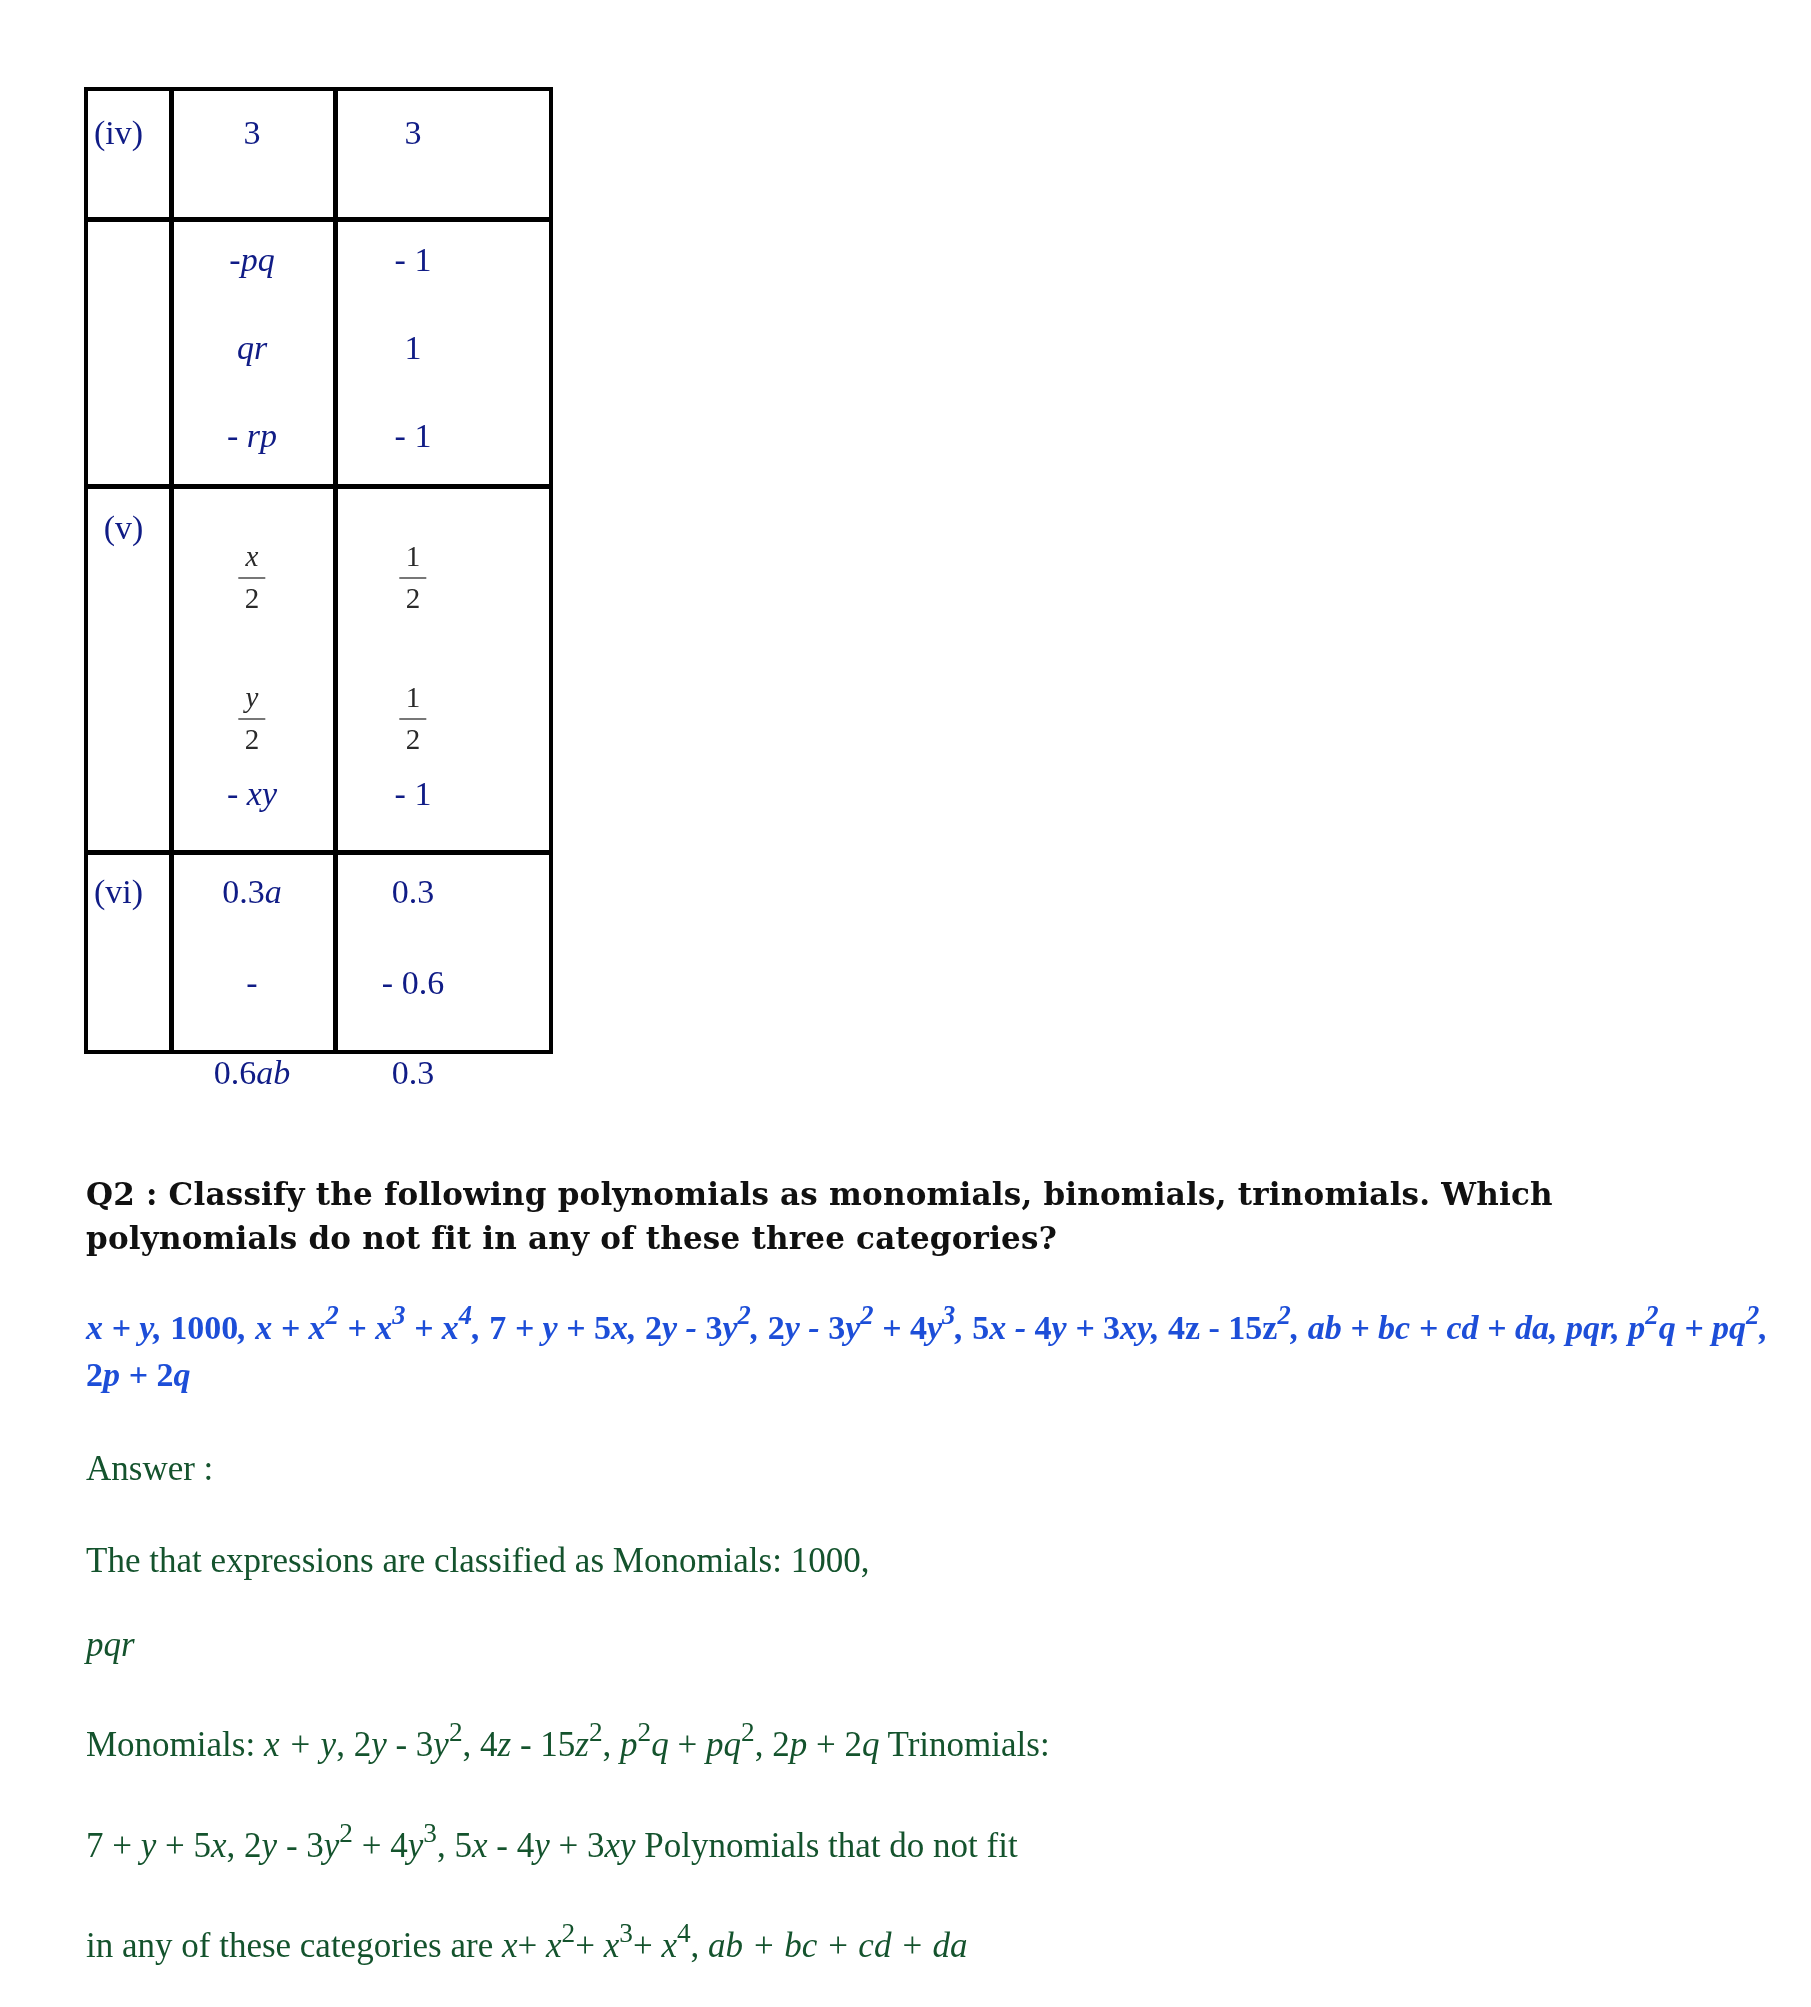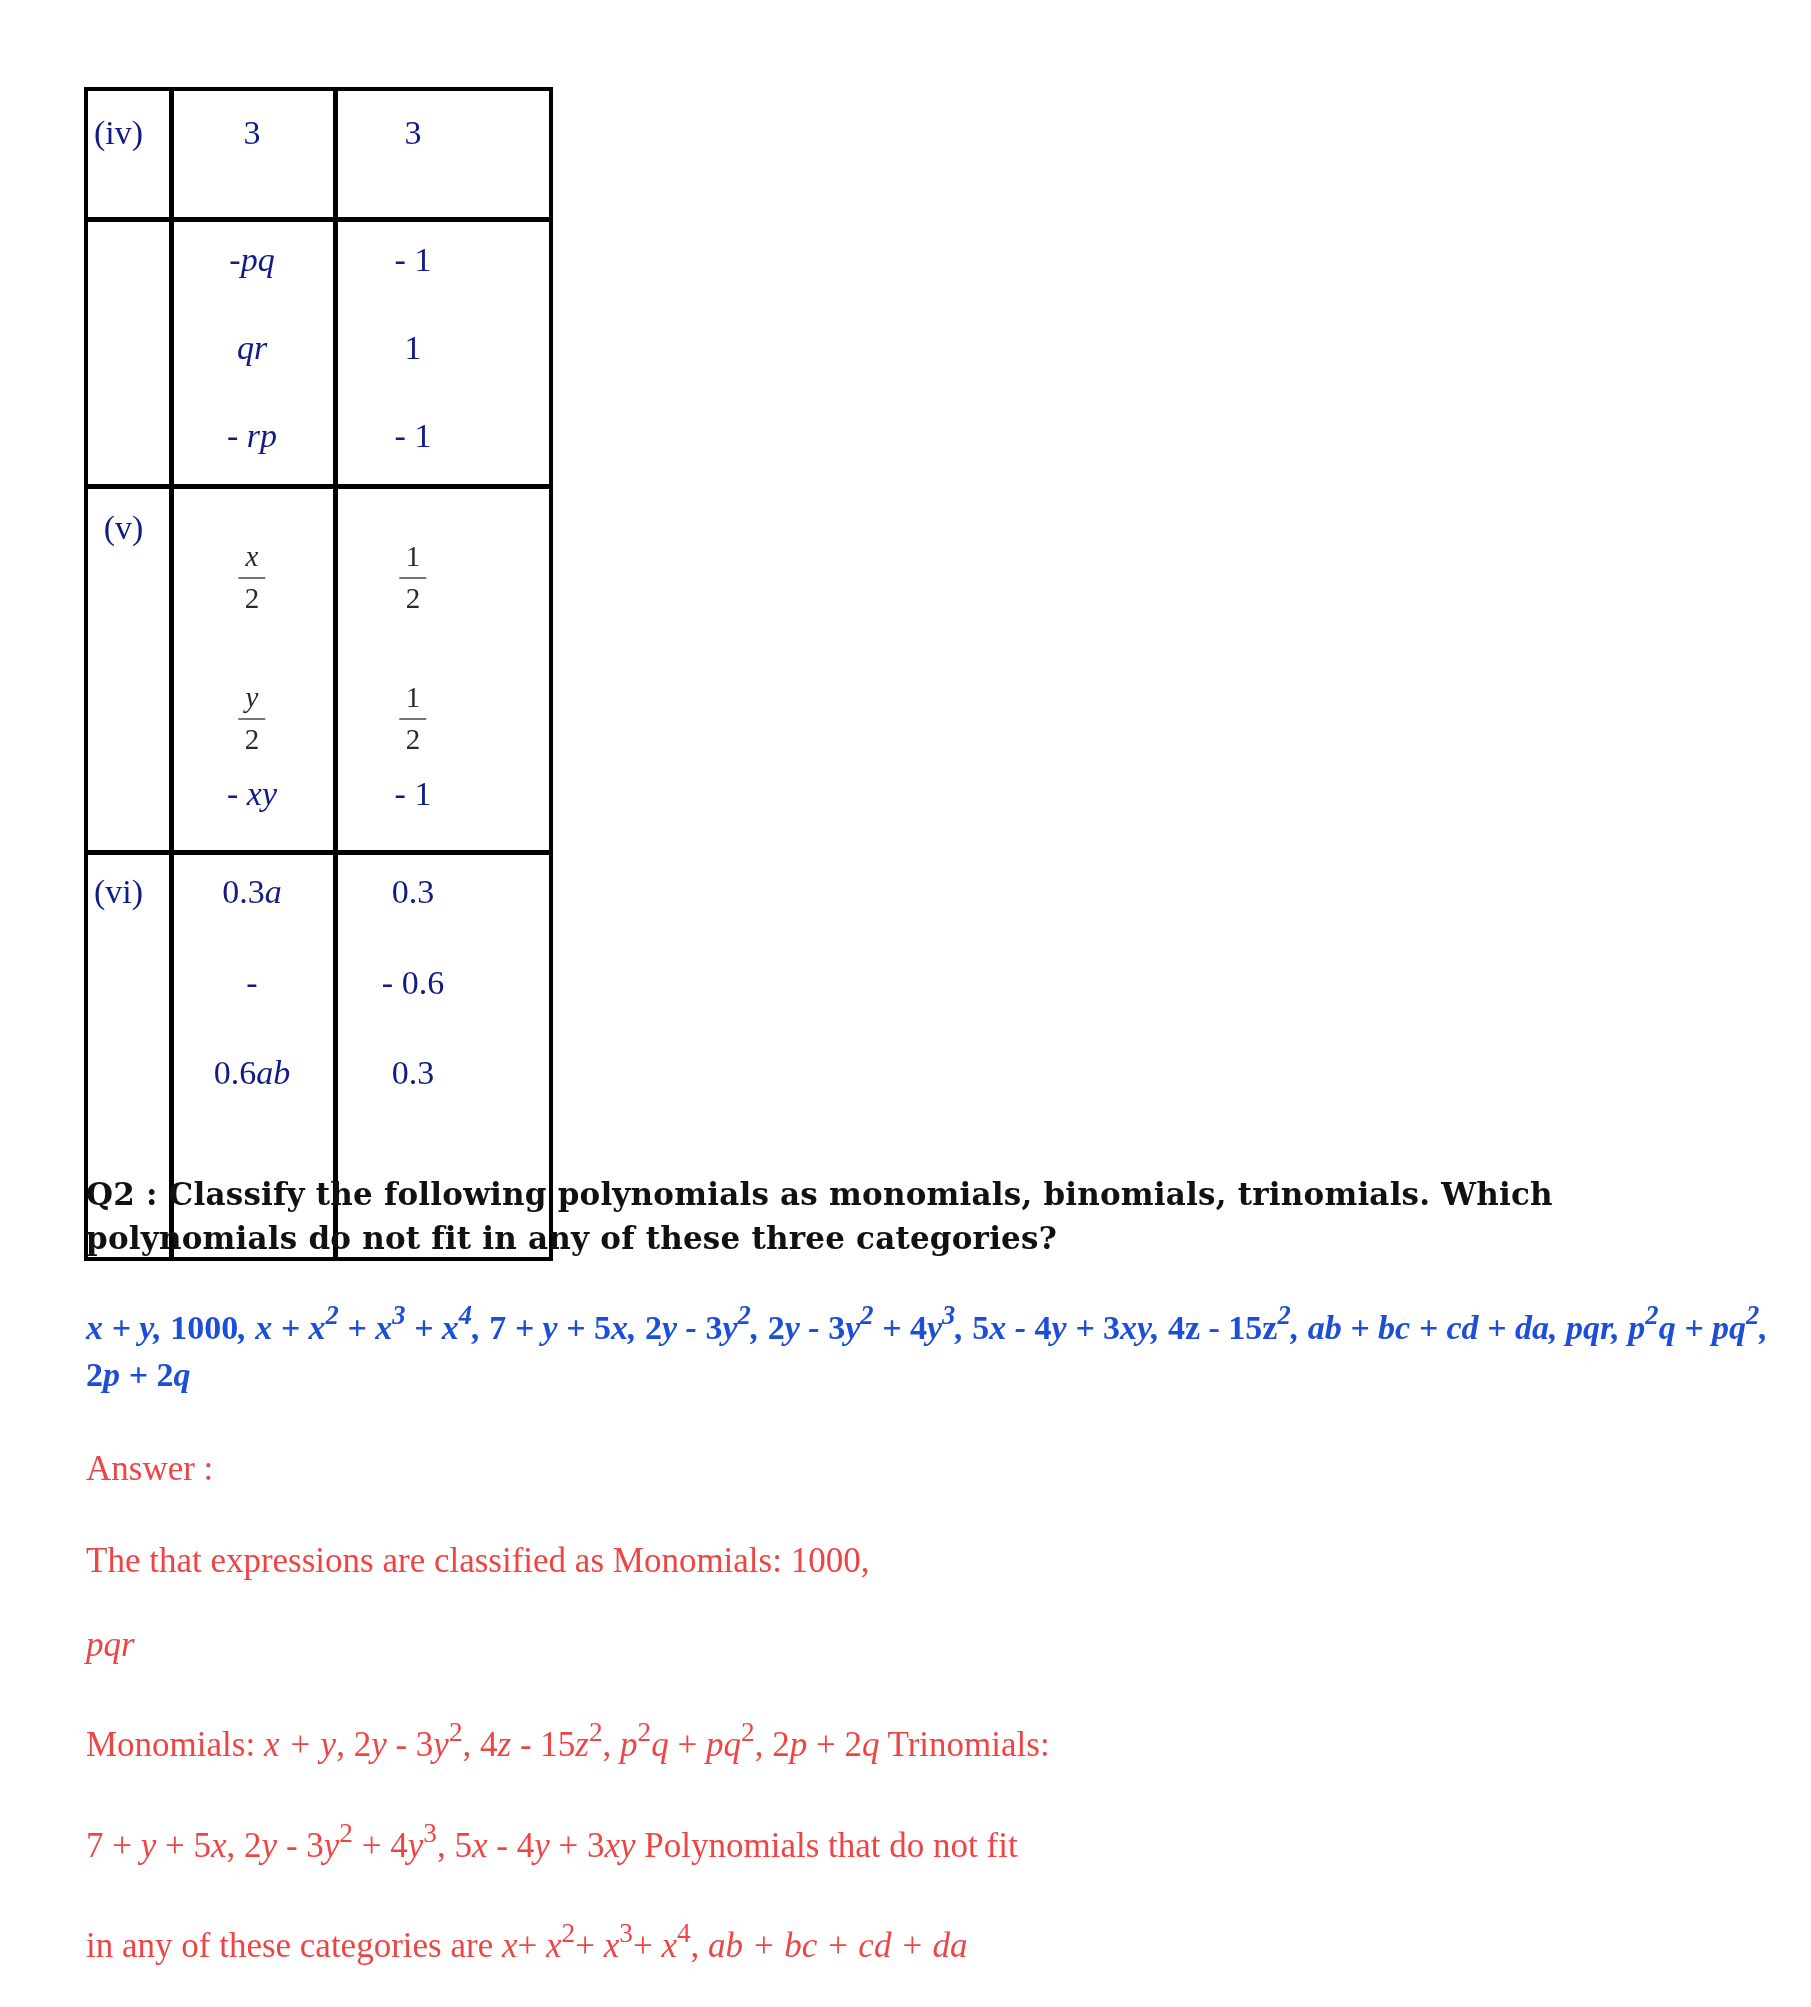--- a/index.html
+++ b/index.html
@@ -1,20 +1,20 @@
 <!DOCTYPE html>
 <html><head>
 <meta charset="utf-8">
 <style>
   html, body { margin: 0; padding: 0; background: #ffffff; }
   body { width: 1811px; height: 2007px; position: relative; overflow: hidden;
          font-family: "DejaVu Serif", serif; color: #0d1a85; }
 
   
-  .tbl { position: absolute; left: 84px; top: 87px; width: 469px; height: 1174px;
+  .tbl { position: absolute; left: 84px; top: 87px; width: 469px; height: 967px;
          border: 4.9px solid #000; box-sizing: border-box; }
   .vline { position: absolute; top: 0; bottom: 0; width: 4.9px; background: #000; }
   .hline { position: absolute; left: 0; right: 0; height: 4.9px; background: #000; }
   .cell-text { position: absolute; font-family: "Liberation Serif", serif; font-size: 34px;
                color: #101c86; line-height: 1; white-space: nowrap; transform: translateX(-50%); }
   .label { transform: none; }
   .it { font-style: italic; }
   .frac { position: absolute; transform: translateX(-50%); display: flex; flex-direction: column;
           align-items: center; font-family: "Liberation Serif", serif; font-size: 29px; color: #2a2a2a; line-height: 1; }
   .frac .bar { width: 27.4px; height: 2px; background: #777; margin: 5.9px 0 4.9px 0; }
@@ -25,21 +25,21 @@
             font-family: "DejaVu Serif", serif; font-weight: bold; font-size: 31px; line-height: 44px;
             color: #111; letter-spacing: 0.2px; }
   .expr { position: absolute; left: 86px; top: 1304px; width: 1705px;
           font-family: "Liberation Serif", serif; font-weight: bold; font-style: italic;
           font-size: 34px; line-height: 47px; color: #1d4ed8; }
   .expr .up { font-style: normal; }
   sup { font-size: 0.78em; line-height: 0; vertical-align: 0.55em; }
 
   
   .ans { position: absolute; left: 86px; font-family: "Liberation Serif", serif;
-         font-size: 35px; line-height: 1; color: #ef4444; white-space: nowrap; }
+         font-size: 35px; line-height: 1; color: #14532d; white-space: nowrap; }
   .ans .it { font-style: italic; margin-top: 26px; }
 </style>
 </head>
 <body>
 
 <div class="tbl">
   <div class="vline" style="left:81px"></div>
   <div class="vline" style="left:245px"></div>
   <div class="hline" style="top:126px"></div>
   <div class="hline" style="top:393px"></div>

